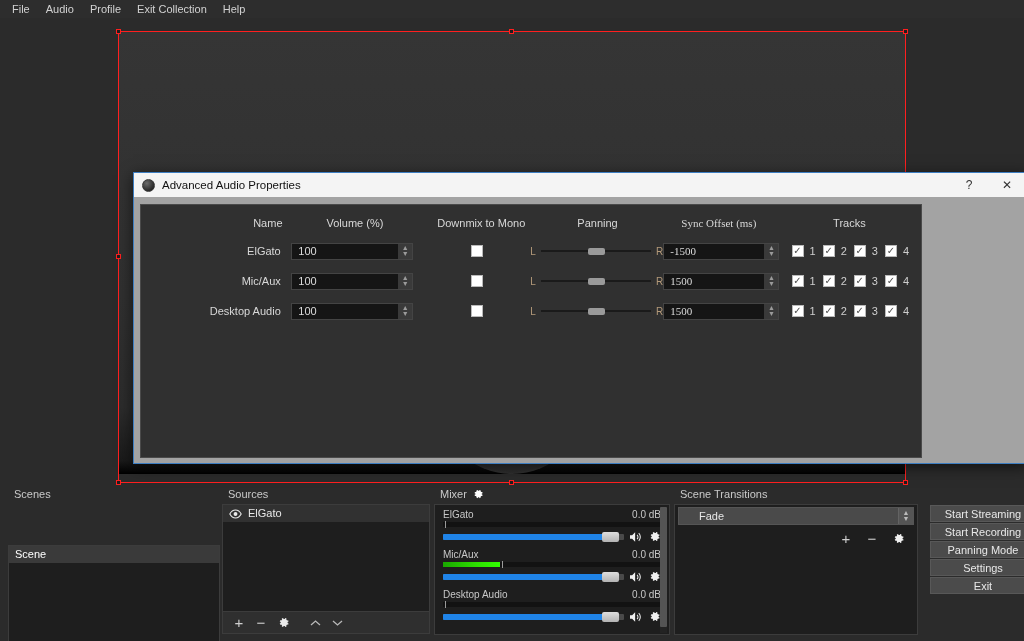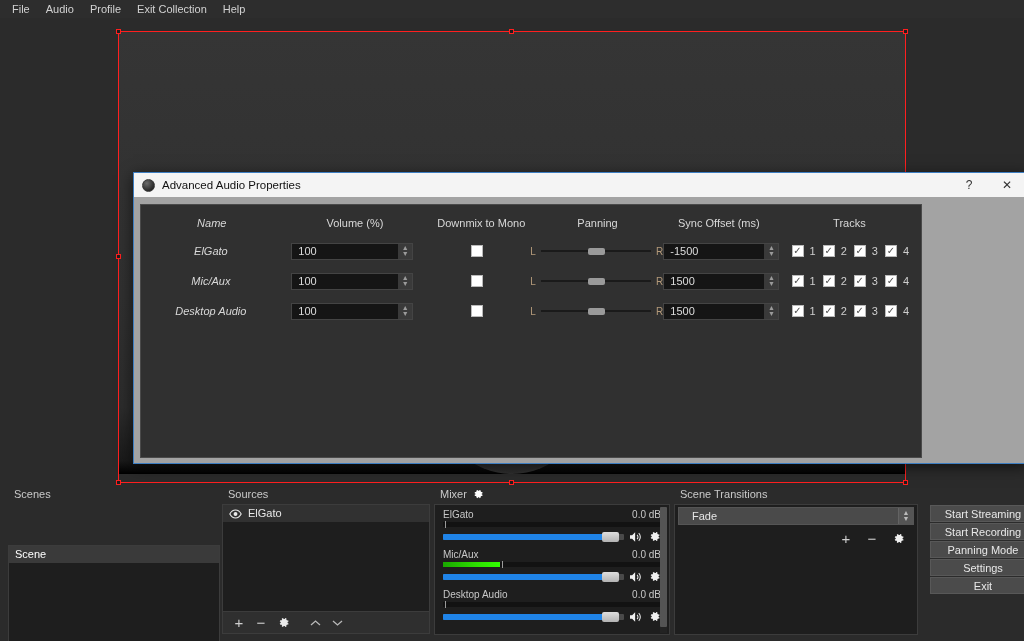--- a/index.html
+++ b/index.html
@@ -114,21 +114,21 @@
     position: absolute; right: 2px; top: 2px; width: 7px; height: 126px; background: #232323;
   }
   .mix-scroll-thumb { position: absolute; left:0; top:0; width: 7px; height: 120px; background: #545454; border-radius: 1px;}
 
   
   #trans-dock { left: 666px; width: 244px; }
   #trans-box { width: 244px; height: 131px; padding: 0; }
   .combo {
     margin: 2px 3px 0 3px; height: 18px; background: #4a4a4a; border: 1px solid #555;
     display: flex; align-items: center; justify-content: space-between;
-    padding: 0 0 0 13px; font-size: 11px; color: #e6e6e6;
+    padding: 0 0 0 20px; font-size: 11px; color: #e6e6e6;
   }
   .spin-btns {
     width: 15px; height: 16px; background: #555; display: flex; flex-direction: column;
     align-items: center; justify-content: center; color: #bbb; font-size: 7px; line-height: 6px;
     border-left: 1px solid #636363;
   }
   .trans-btn-row { display: flex; align-items: center; justify-content: flex-end; gap: 8px; padding: 4px 10px 2px 0; }
   .trans-btn-row .tb-btn { width: 18px; }
   .dur-row { display: flex; align-items: center; gap: 6px; padding: 2px 3px 0 5px; }
   .dur-label { font-size: 11px; color: #cfcfcf; }
@@ -180,25 +180,25 @@
   }
   .aap-grid { position: relative; width: 100%; }
   .aap-head {
     display: flex; align-items: center; height: 22px; margin-top: 7px;
     font-size: 11px; color: #d8d8d8;
   }
   .aap-row {
     display: flex; align-items: center; height: 26px; margin-top: 4px;
     font-size: 11px;
   }
-  .c-name  { width: 168px; text-align: center; font-style: italic; }
+  .c-name  { width: 168px; text-align: right; }
   .c-vol   { width: 172px; display: flex; justify-content: center; }
   .c-down  { width: 128px; display: flex; justify-content: center; }
   .c-pan   { width: 148px; display: flex; align-items: center; justify-content: center; gap: 5px; }
-  .c-sync  { width: 140px; display: flex; justify-content: center; }
+  .c-sync  { width: 140px; display: flex; justify-content: center; font-family: Liberation Serif, serif; }
   .c-trk   { width: 170px; display: flex; align-items: center; justify-content: center; gap: 7px; }
 
   .numfield {
     width: 122px; height: 17px; background: #151515; border: 1px solid #444;
     display: flex; align-items: center; justify-content: space-between;
     padding-left: 6px; font-size: 11px; color: #dcdcdc;
   }
   .numfield.sync { width: 116px; }
   .num-spin {
     width: 14px; height: 15px; background: #3a3a3a;

